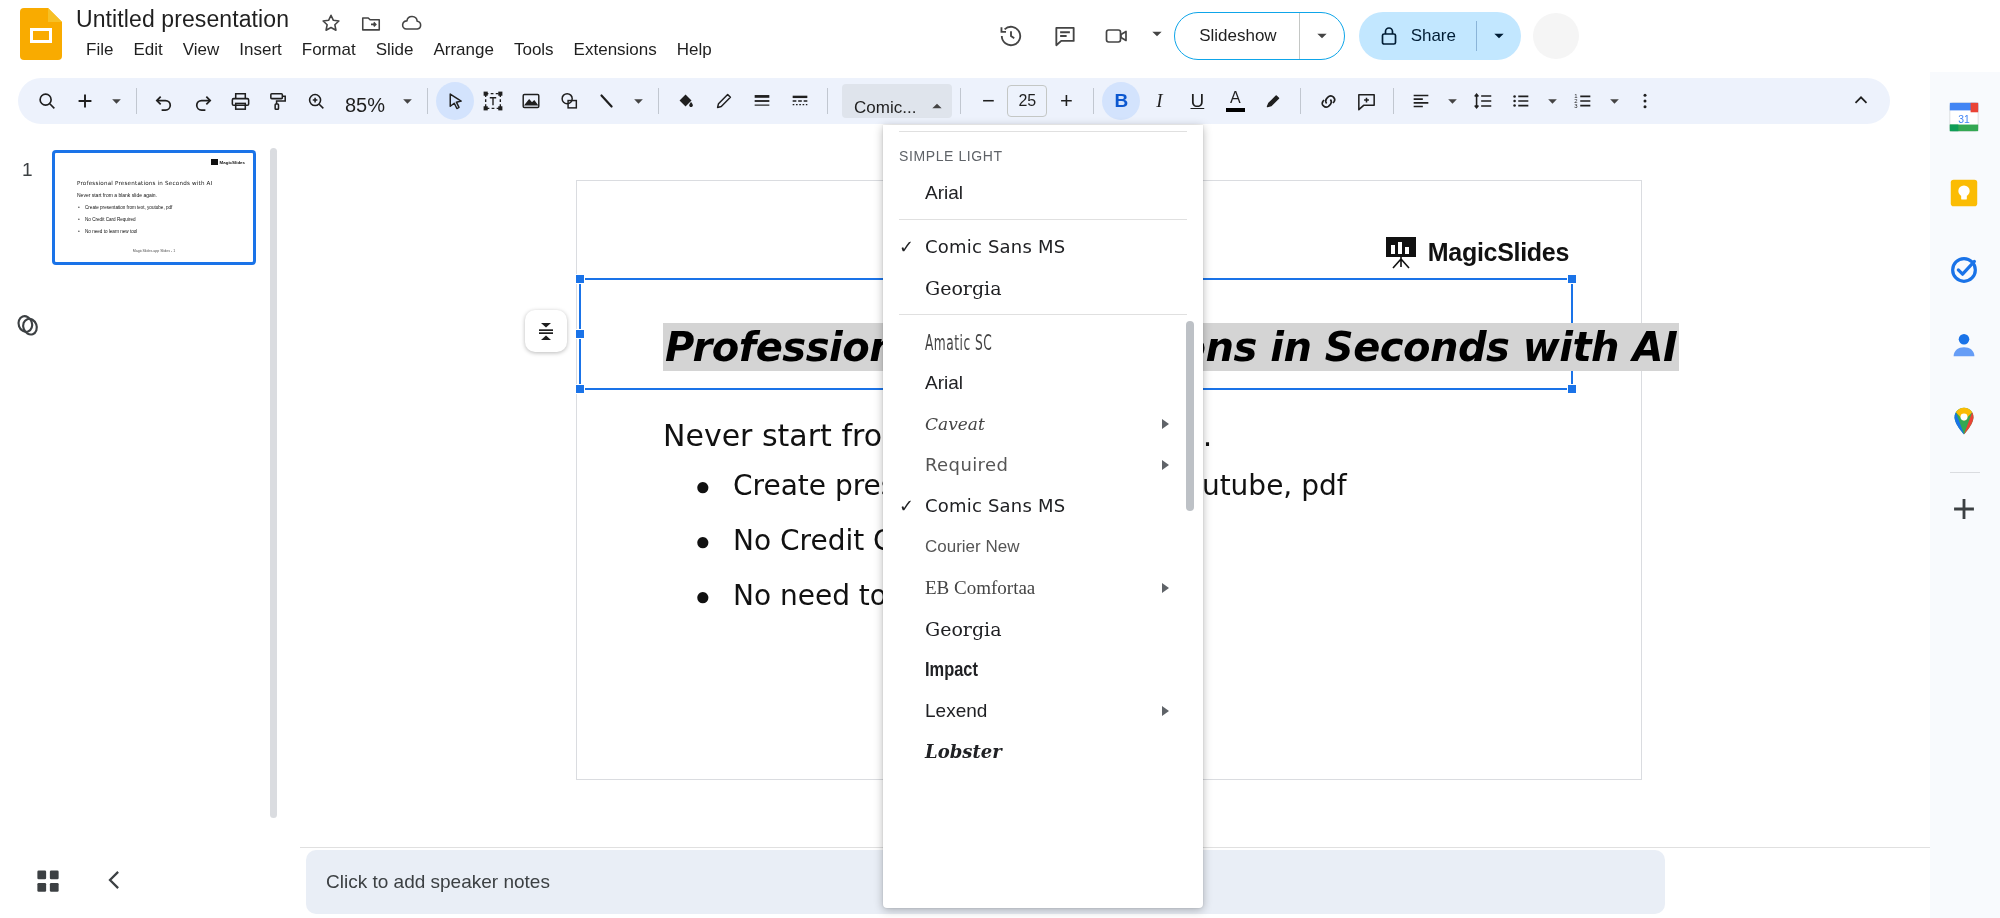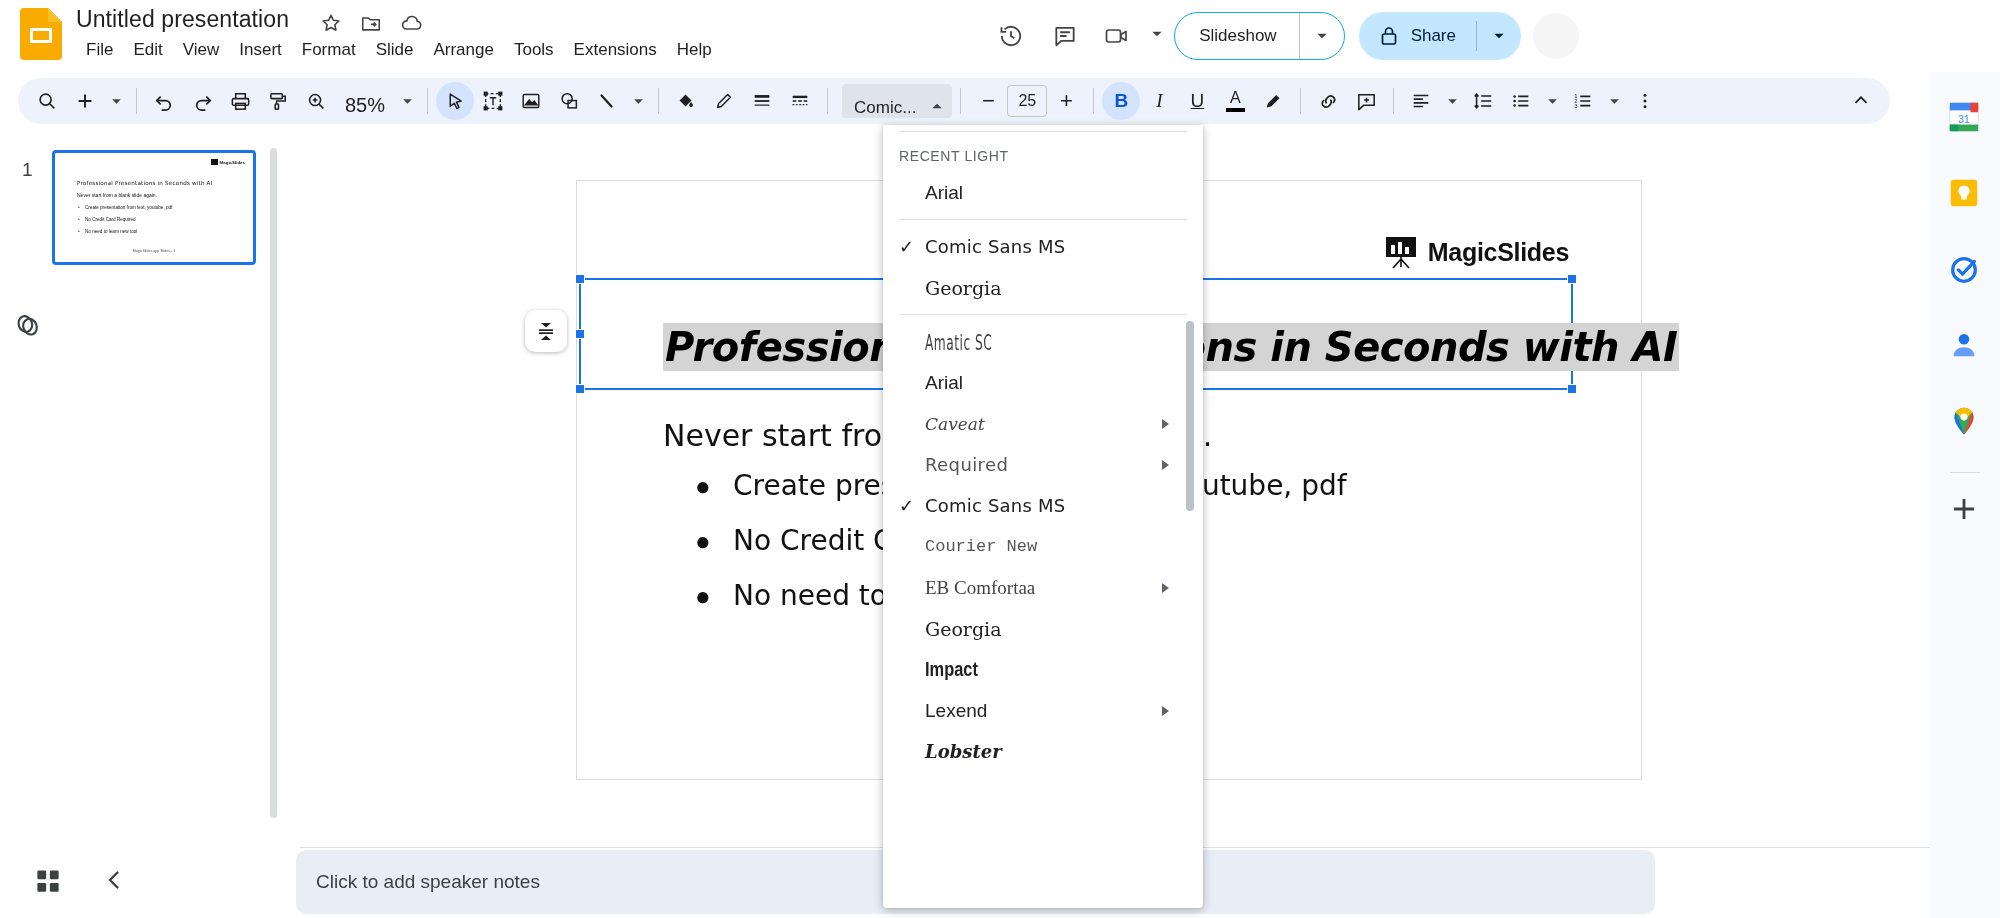--- a/index.html
+++ b/index.html
@@ -153,38 +153,38 @@
   }
   .fm-scrollarea { position:relative; }
   .fm-scrollbar {
     position:absolute; right:9px; top:0px; width:8px; height:190px; background:#bdc1c6; border-radius:4px;
   }
   .f-amatic  { font-family:"DejaVu Sans Condensed","Liberation Sans",sans-serif; font-size:17px; letter-spacing:.6px; color:#444; transform:scaleY(1.25) scaleX(.8); transform-origin:left center; }
   .f-arial   { font-family:"Liberation Sans", sans-serif; }
   .f-caveat  { font-family:"DejaVu Serif", serif; font-style:italic; font-size:17px; color:#444; }
   .f-comfort { font-family:"DejaVu Sans", sans-serif; font-size:18px; color:#555; letter-spacing:.4px; }
   .f-comic   { font-family:"DejaVu Sans", sans-serif; font-size:18px; letter-spacing:.2px; }
-  .f-courier { font-family:Liberation Mono, monospace; font-size:17px; color:#555; }
+  .f-courier { font-family:Liberation Sans, sans-serif; font-size:17px; color:#555; }
   .f-garamond{ font-family:"Liberation Serif", serif; font-size:19px; color:#444; }
   .f-georgia { font-family:"DejaVu Serif", serif; font-size:19px; }
   .f-impact  { font-family:"Liberation Sans", sans-serif; font-weight:bold; font-size:20px; transform:scaleX(.82); transform-origin:left center; }
   .f-lexend  { font-family:"Liberation Sans", sans-serif; font-size:19px; }
   .f-lobster { font-family:"DejaVu Serif", serif; font-style:italic; font-weight:bold; font-size:18px; }
 
   
   .rightbar { position:absolute; right:0; top:72px; width:70px; height:846px; background:#f8fafd; }
   .rb-icon { position:absolute; left:17px; width:36px; height:36px; }
   .rb-divider { position:absolute; left:20px; top:400px; width:30px; height:1px; background:#dadce0; }
 
   
   .bottombar { position:absolute; left:0; bottom:0; width:1930px; height:70px; background:#fff; }
   .grid-icon { position:absolute; left:33px; top:18px; width:30px; height:30px; }
   .chev-left { position:absolute; left:100px; top:17px; width:30px; height:30px; }
   .notes {
-    position:absolute; left:296px; top:2px; width:1359px; height:64px;
+    position:absolute; left:306px; top:2px; width:1359px; height:64px;
     background:#e9eef6; border-radius:10px; display:flex; align-items:center; padding-left:20px;
   }
   .notes .ph { font-size:19px; color:#3c4043; }
   .canvas-bottom-line { position:absolute; left:300px; bottom:70px; width:1630px; height:1px; background:#e0e0e0; }
 </style>
 </head>
 <body>
 
 <div class="topbar">
   <div class="app-logo">
@@ -593,21 +593,21 @@
         <span class="btxt">No need to learn new tool</span>
       </div>
     </div>
   </div>
 </div>
 
 <div class="fontmenu">
 
   <div class="fm-divider"></div>
 
-  <div class="fm-section">RECENT LIGHT</div>
+  <div class="fm-section">SIMPLE LIGHT</div>
   <div class="fm-item nochk">
     <span class="nm f-arial">Arial</span>
   </div>
 
   <div class="fm-divider"></div>
 
   <div class="fm-item">
     <span class="chk">✓</span>
     <span class="nm f-comic">Comic Sans MS</span>
   </div>

